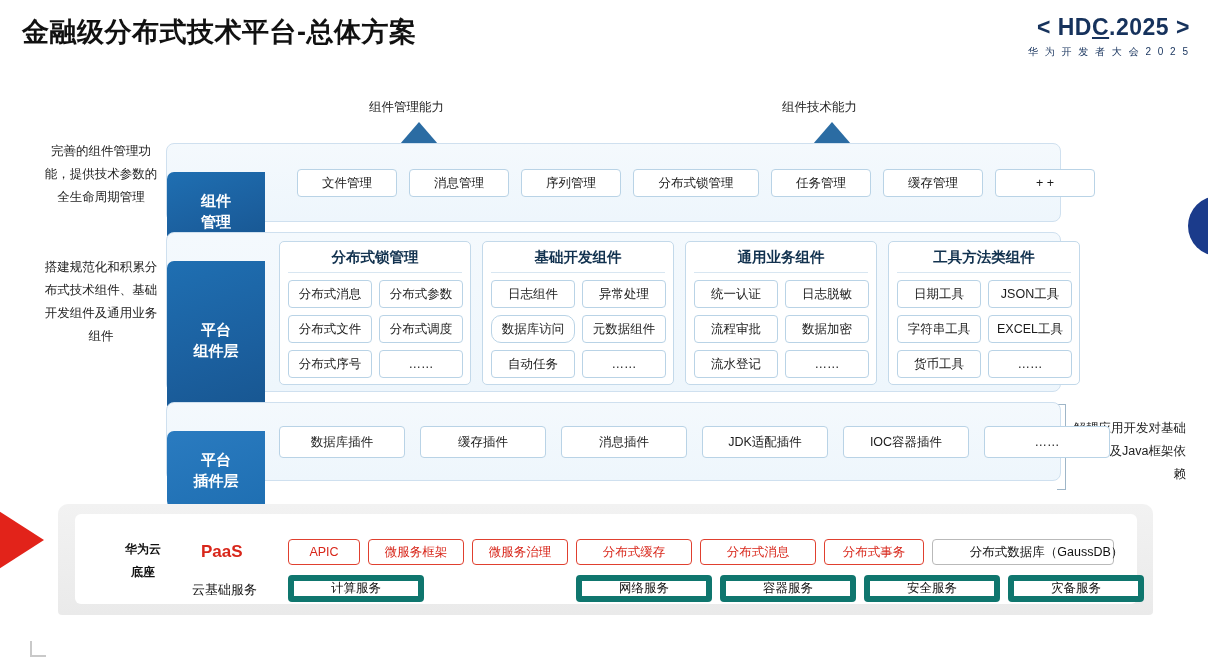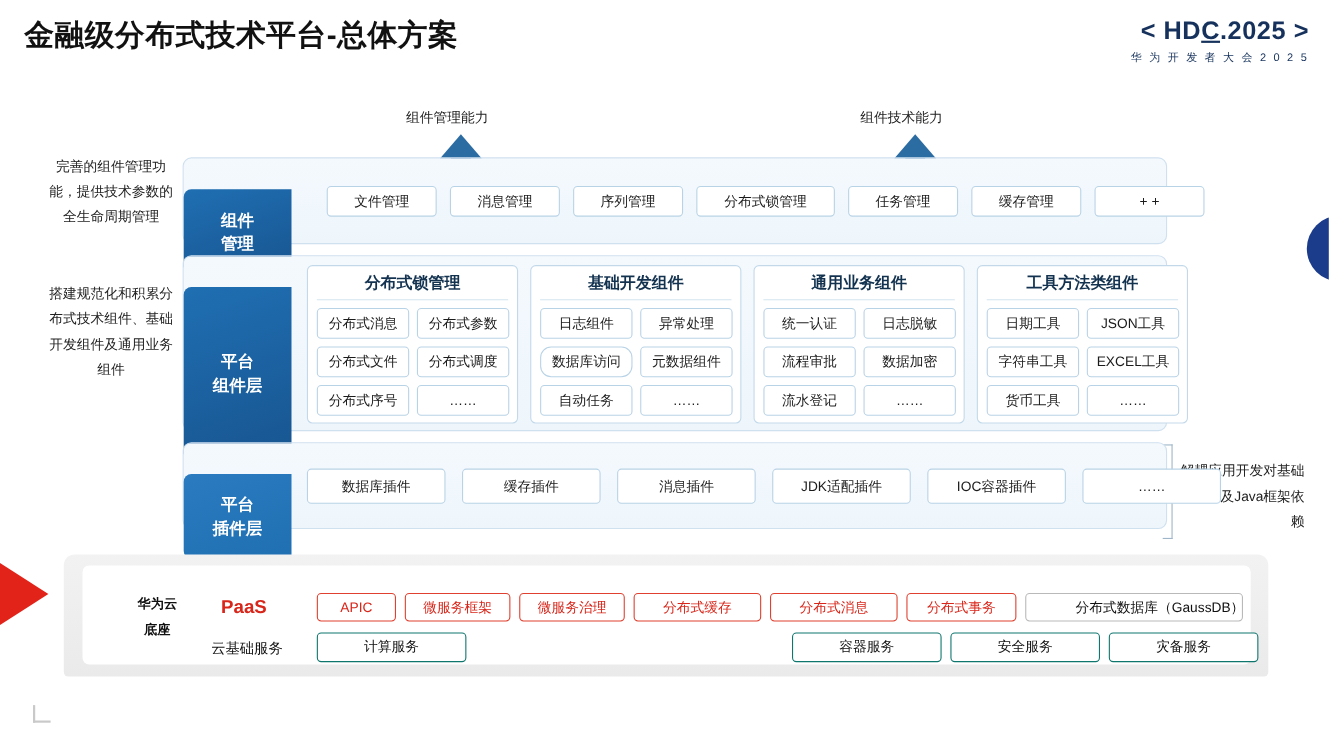--- a/index.html
+++ b/index.html
@@ -233,21 +233,21 @@
     align-items: center;
     justify-content: center;
     font-size: 12.5px;
     color: #111;
     white-space: nowrap;
   }
   .chip-plain {
     position: absolute;
     box-sizing: border-box;
     background: #ffffff;
-    border: 1px solid #0f766e;
+    border: 6px solid #0f766e;
     border-radius: 4px;
     display: flex;
     align-items: center;
     justify-content: center;
     font-size: 12.5px;
     color: #111;
     white-space: nowrap;
   }
 
   
@@ -405,20 +405,21 @@
 
     <div class="paas-label" style="left:126px; top:28px;">PaaS</div>
     <div class="paas-sub-label" style="left:117px; top:67px;">云基础服务</div>
 
     <div class="chip-red" style="left:213px; top:25px; width:72px; height:26px;">APIC</div>
     <div class="chip-red" style="left:293px; top:25px; width:96px; height:26px;">微服务框架</div>
     <div class="chip-red" style="left:397px; top:25px; width:96px; height:26px;">微服务治理</div>
     <div class="chip-red" style="left:501px; top:25px; width:116px; height:26px;">分布式缓存</div>
     <div class="chip-red" style="left:625px; top:25px; width:116px; height:26px;">分布式消息</div>
     <div class="chip-red" style="left:749px; top:25px; width:100px; height:26px;">分布式事务</div>
-    <div class="chip-grey" style="left:857px; top:25px; width:198px; height:26px; border-color:#b9b9b9; color:#111;padding-left:47px;">分布式数据库（GaussDB）</div>
+    <div class="chip-grey" style="left:857px; top:25px; width:182px; height:26px; border-color:#b9b9b9; color:#111;padding-left:47px;">分布式数据库（GaussDB）</div>
 
     <div class="chip-plain" style="left:213px; top:61px; width:136px; height:27px;">计算服务</div>
+    <div class="chip-plain" style="left:501px; top:61px; width:136px; height:27px;">网络服务</div>
     <div class="chip-plain" style="left:645px; top:61px; width:136px; height:27px;">容器服务</div>
     <div class="chip-plain" style="left:789px; top:61px; width:136px; height:27px;">安全服务</div>
     <div class="chip-plain" style="left:933px; top:61px; width:136px; height:27px;">灾备服务</div>
   </div>
 </div>
 
 </body></html>

